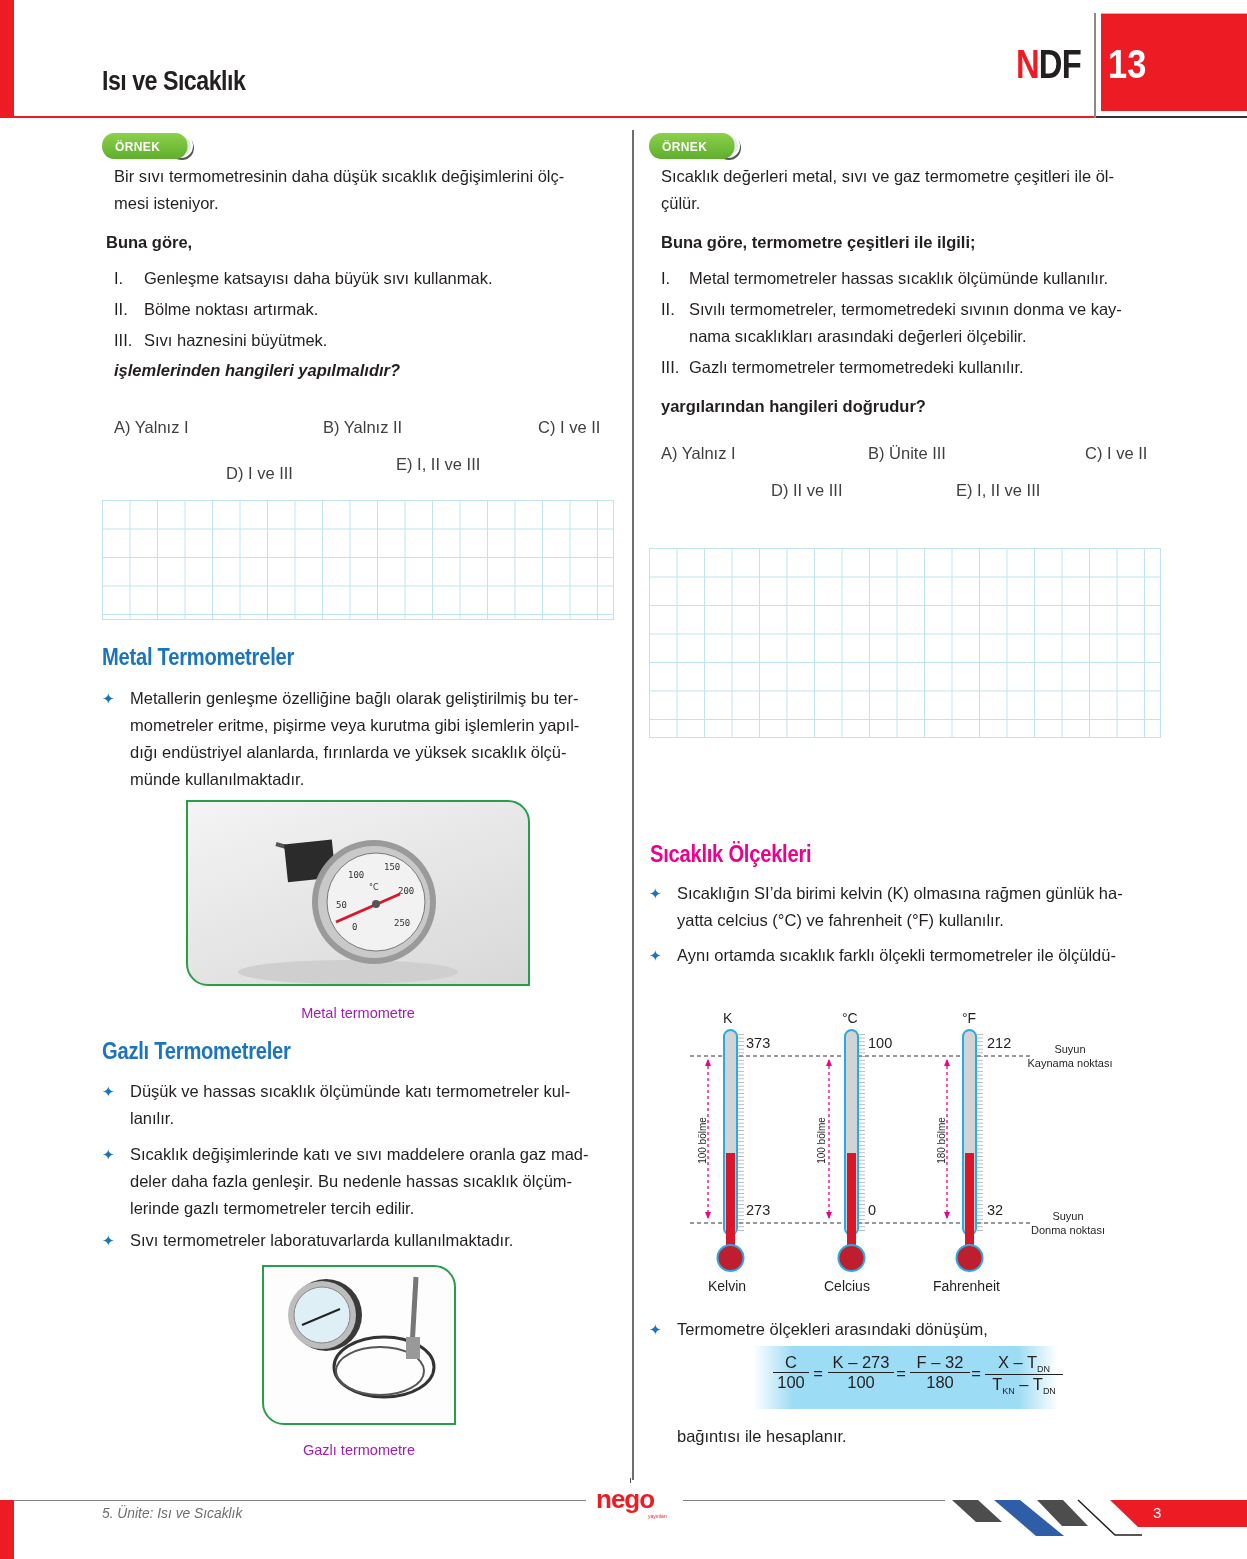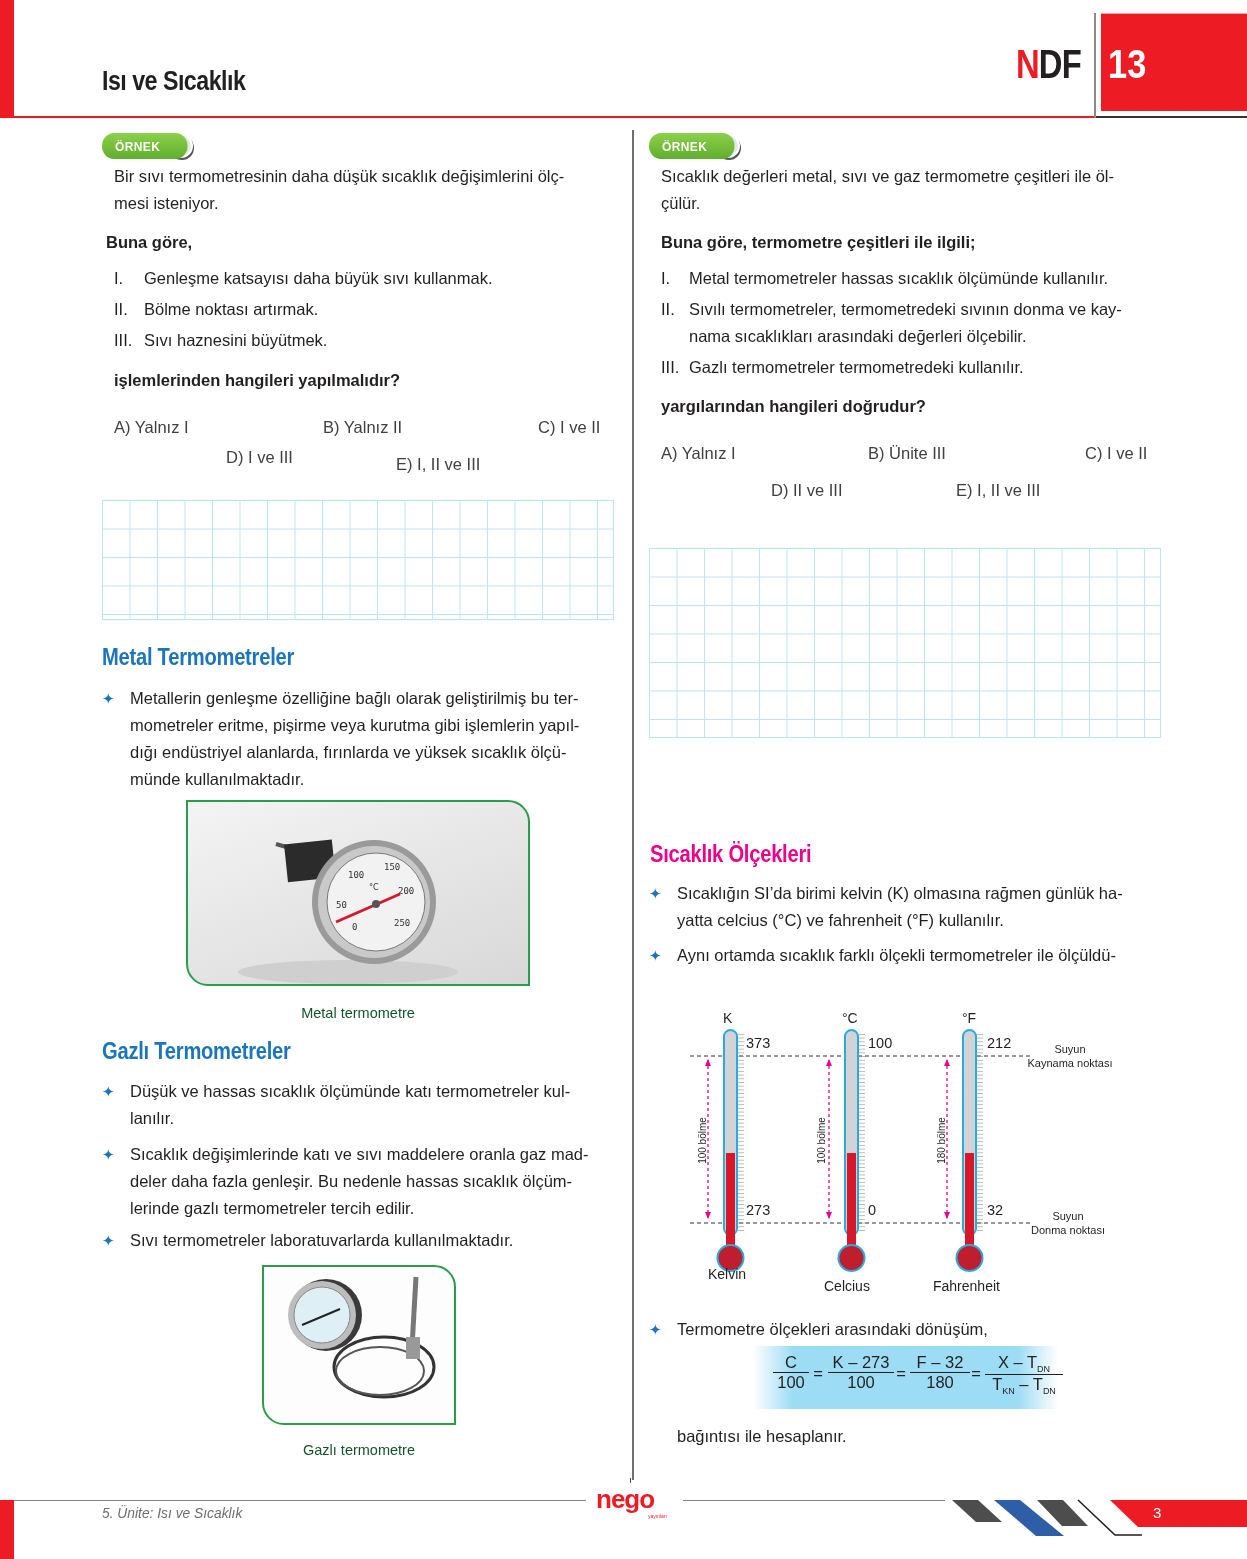--- a/index.html
+++ b/index.html
@@ -44,21 +44,21 @@
 
   
   .h-blue { font-weight: bold; font-size: 24px; color: #1c75bc; transform: scaleX(0.84); transform-origin: left; letter-spacing: -0.3px; }
   .h-pink { font-weight: bold; font-size: 24px; color: #ec008c; transform: scaleX(0.84); transform-origin: left; letter-spacing: -0.3px; }
 
   .bullet { display: flex; font-size: 16.5px; line-height: 27px; }
   .bullet .star { width: 28px; flex: none; color: #1c75bc; font-size: 15px; line-height: 27px; }
 
   
   .photo { border: 2px solid #2a9d4b; border-radius: 0 22px 0 22px; overflow: hidden; }
-  .caption { color: #14532d; font-size: 14.5px; text-align: center; }
+  .caption { color: #a21caf; font-size: 14.5px; text-align: center; }
 
   
   .scale-lbl { font-size: 14px; color: #231f20; }
   .num-lbl { font-size: 14.5px; color: #231f20; }
   .small-lbl { font-size: 11px; color: #231f20; text-align: center; line-height: 14px; }
   .vert-lbl { font-size: 10px; color: #231f20; transform: rotate(-90deg); transform-origin: center; white-space: nowrap; }
 
   .formula-box { background: linear-gradient(to right, #ffffff 0px, #9ddcf5 40px, #9ddcf5 calc(100% - 40px), #ffffff 100%); }
   .frac { position: absolute; text-align: center; font-size: 16.5px; }
   .frac .fl { border-top: 1.5px solid #231f20; }
@@ -99,25 +99,25 @@
     </div>
   <div class="roman" style="margin-bottom:4px;">
       <span class="rn">II.</span>
       <span>Bölme noktası artırmak.</span>
     </div>
   <div class="roman">
       <span class="rn">III.</span>
       <span>Sıvı haznesini büyütmek.</span>
     </div>
 </div>
-<div class="abs txt bold" style="left:114px; top:367px;">işlemlerinden hangileri yapılmalıdır?</div>
+<div class="abs txt bold" style="left:114px; top:357px;font-style:italic;">işlemlerinden hangileri yapılmalıdır?</div>
 <div class="opts" style="left:114px; top:418px;">A) Yalnız I</div>
 <div class="opts" style="left:323px; top:418px;">B) Yalnız II</div>
 <div class="opts" style="left:538px; top:418px;">C) I ve II</div>
-<div class="opts" style="left:226px; top:448px;text-align:right;">D) I ve III</div>
+<div class="opts" style="left:226px; top:464px;text-align:right;">D) I ve III</div>
 <div class="opts" style="left:396px; top:455px;">E) I, II ve III</div>
 <div class="abs grid" style="left:102px; top:500px; width:512px; height:120px;"></div>
 
 <div class="abs h-blue" style="left:102px; top:643px;">Metal Termometreler</div>
 <div class="abs bullet" style="left:102px; top:685px; width:520px;">
   <span class="star">✦</span>
   <div>
     <div>Metallerin genleşme özelliğine bağlı olarak geliştirilmiş bu ter-</div>
     <div>mometreler eritme, pişirme veya kurutma gibi işlemlerin yapıl-</div>
     <div>dığı endüstriyel alanlarda, fırınlarda ve yüksek sıcaklık ölçü-</div>
@@ -290,21 +290,21 @@
 
   <div class="abs small-lbl" style="left:320px; top:34px; width:120px;">
     <div>Suyun</div>
     <div>Kaynama noktası</div>
   </div>
   <div class="abs small-lbl" style="left:318px; top:201px; width:120px;">
     <div>Suyun</div>
     <div>Donma noktası</div>
   </div>
 
-  <div class="abs scale-lbl" style="left:18px; top:258px;">Kelvin</div>
+  <div class="abs scale-lbl" style="left:18px; top:270px;">Kelvin</div>
   <div class="abs scale-lbl" style="left:134px; top:270px;">Celcius</div>
   <div class="abs scale-lbl" style="left:243px; top:270px;">Fahrenheit</div>
 </div>
 
 <div class="abs bullet" style="left:649px; top:1316px; width:520px;">
   <span class="star">✦</span>
   <div>Termometre ölçekleri arasındaki dönüşüm,</div>
 </div>
 
 <div class="abs formula-box" style="left:753px; top:1346px; width:305px; height:63px;">

